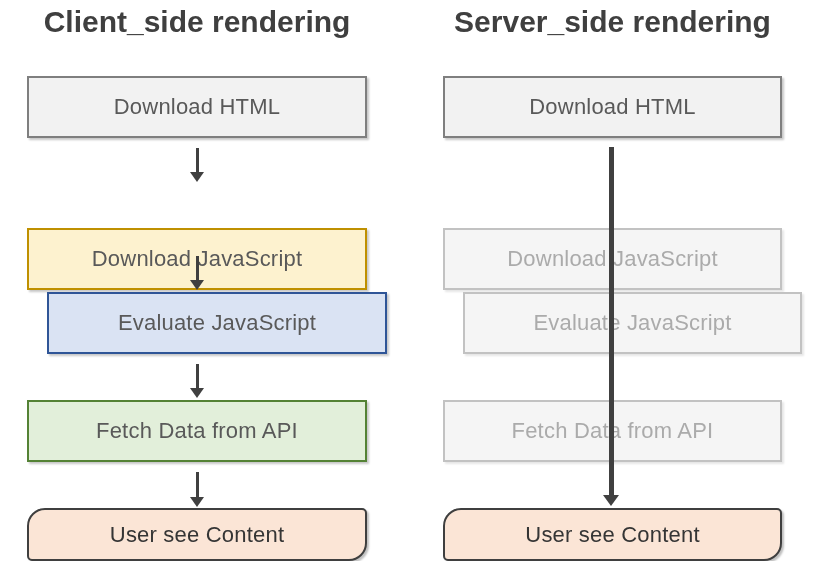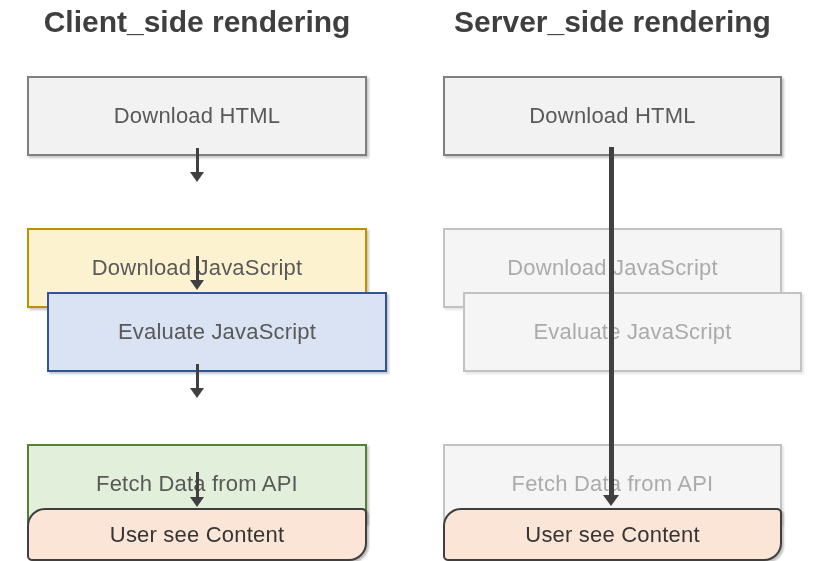--- a/index.html
+++ b/index.html
@@ -10,30 +10,30 @@
   }
   .col-title {
     position:absolute; top:5px; text-align:center;
     font-size:30px; font-weight:bold; color:#3f3f3f;
     white-space:nowrap;
   }
   .t1 { left:27px;  width:340px; }
   .t2 { left:443px; width:339px; }
 
   .box {
-    position:absolute; box-sizing:border-box; height:80px;
+    position:absolute; box-sizing:border-box; height:62px;
     display:flex; align-items:center; justify-content:center;
     font-size:22px; letter-spacing:0.2px; z-index:1;
   }
   .c1 { left:27px;  width:340px; }
   .c2 { left:443px; width:339px; }
   .r1 { top:76px; }
   .r2 { top:188px;margin-top:40px; }
   .r3 { top:292px;margin-left:20px; }
-  .r4 { top:400px;margin-top:44px; }
+  .r4 { top:400px; }
   .r5 { top:508px; height:53px; }
 
   .neutral  { background:#f2f2f2; border:2px solid #7f7f7f; color:#595959; box-shadow:2px 2px 2px rgba(0,0,0,0.22); }
   .yellow   { background:#fdf2cf; border:2px solid #bf9000; color:#595959; box-shadow:2px 2px 2px rgba(0,0,0,0.22); }
   .blue     { background:#dae3f3; border:2px solid #2f5597; color:#595959; box-shadow:2px 2px 2px rgba(0,0,0,0.22); }
   .green    { background:#e2efda; border:2px solid #548235; color:#595959; box-shadow:2px 2px 2px rgba(0,0,0,0.22); }
   .faded    { background:#f5f5f5; border:2px solid #c2c2c2; color:#ababab; box-shadow:2px 2px 2px rgba(0,0,0,0.10); }
   .terminal { background:#fbe5d6; border:2px solid #3f3f3f; color:#353535; border-radius:18px 5px 18px 5px; box-shadow:2px 2px 2px rgba(0,0,0,0.25); }
 
   .arrow-line {

